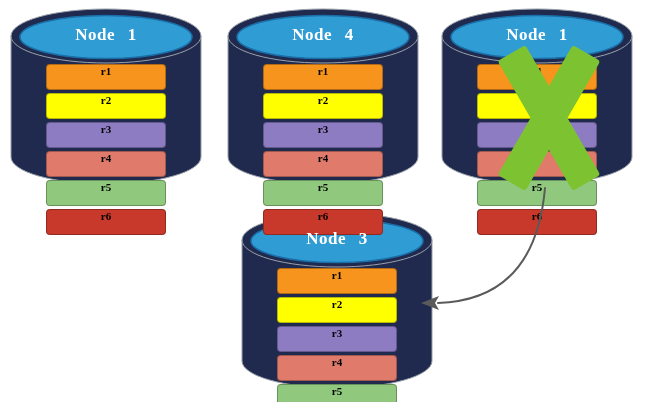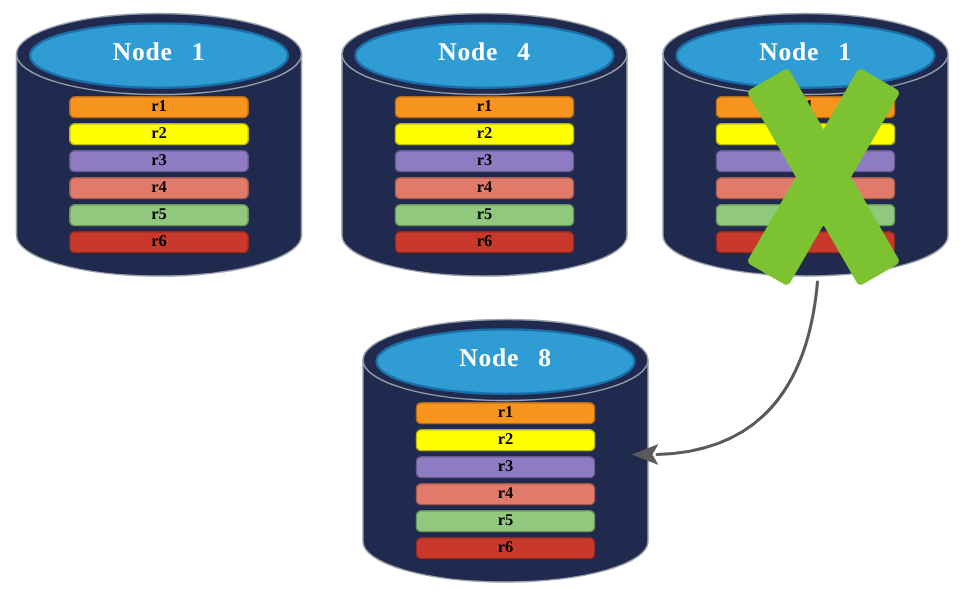--- a/index.html
+++ b/index.html
@@ -14,21 +14,21 @@
   .node-label{
     position:absolute;left:0;top:19px;width:100%;z-index:2;
     text-align:center;color:#fff;font-weight:bold;font-size:17px;
     letter-spacing:.5px;word-spacing:8px;
   }
   .rows{
     position:absolute;left:50%;top:58px;transform:translateX(-50%);
     width:120px;display:flex;flex-direction:column;gap:3px;z-index:2;
   }
   .row{
-    height:15px;box-sizing:border-box;border-radius:4px;
+    height:26px;box-sizing:border-box;border-radius:4px;
     border:1px solid rgba(0,0,0,.28);
     font-weight:bold;font-size:11px;line-height:12px;
     text-align:center;color:#000;
   }
   .xmark{position:absolute;inset:0;z-index:3;pointer-events:none;}
   .xmark span{
     position:absolute;left:92px;top:37px;width:32px;height:150px;
     background:var(--x-color,#7dc331);border-radius:3px;
   }
   .xmark .xa{transform:rotate(30deg);}
@@ -94,21 +94,21 @@
         <span class="xb"></span>
       </div>
   </div>
 
   <div class="node" style="left:241px;top:210px;">
     <svg class="cyl" width="192" height="184" viewBox="0 0 192 184">
       <path d="M1 30 L1 151 A95 27 0 0 0 191 151 L191 30 Z" fill="var(--cyl-body)" stroke="var(--cyl-outline)" stroke-width="1"></path>
       <ellipse cx="96" cy="30" rx="95" ry="27" fill="var(--cyl-body)" stroke="var(--cyl-outline)" stroke-width="1"></ellipse>
       <ellipse cx="96" cy="31" rx="86" ry="21.5" fill="var(--cyl-top)" stroke="var(--cyl-top-line)" stroke-width="1.5"></ellipse>
     </svg>
-    <div class="node-label">Node 8</div>
+    <div class="node-label">Node 3</div>
     <div class="rows">
         <div class="row" style="background: rgb(247, 148, 29);">r1</div>
         <div class="row" style="background: rgb(255, 255, 0);">r2</div>
         <div class="row" style="background: rgb(142, 124, 195);">r3</div>
         <div class="row" style="background: rgb(224, 123, 107);">r4</div>
         <div class="row" style="background: rgb(144, 201, 126);">r5</div>
         <div class="row" style="background: rgb(200, 57, 43);">r6</div>
       </div>
   </div>
 

